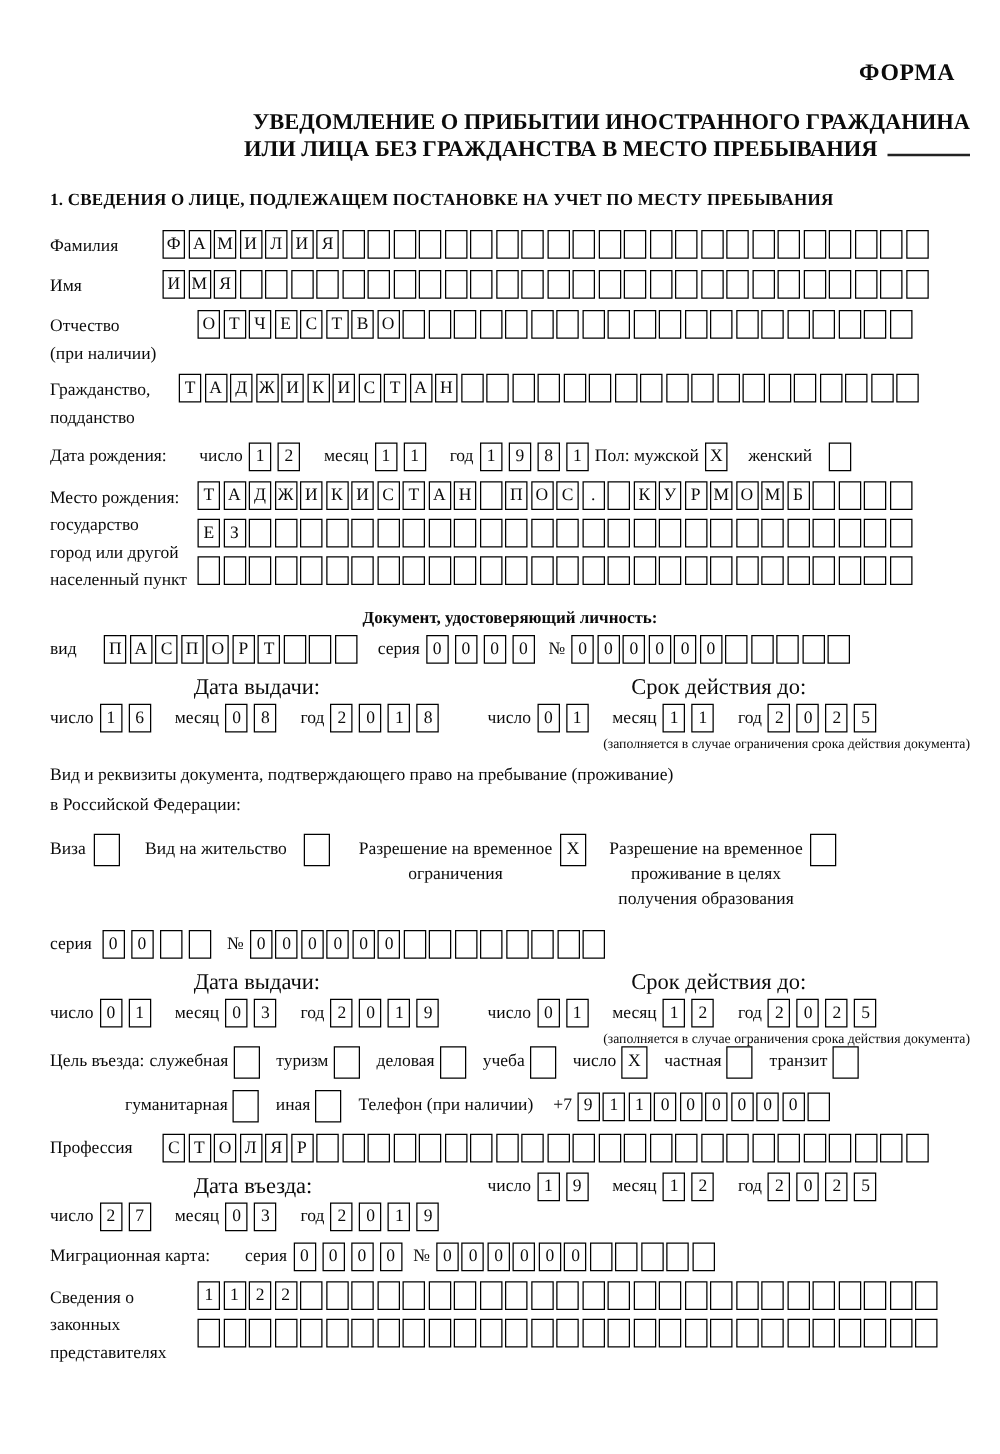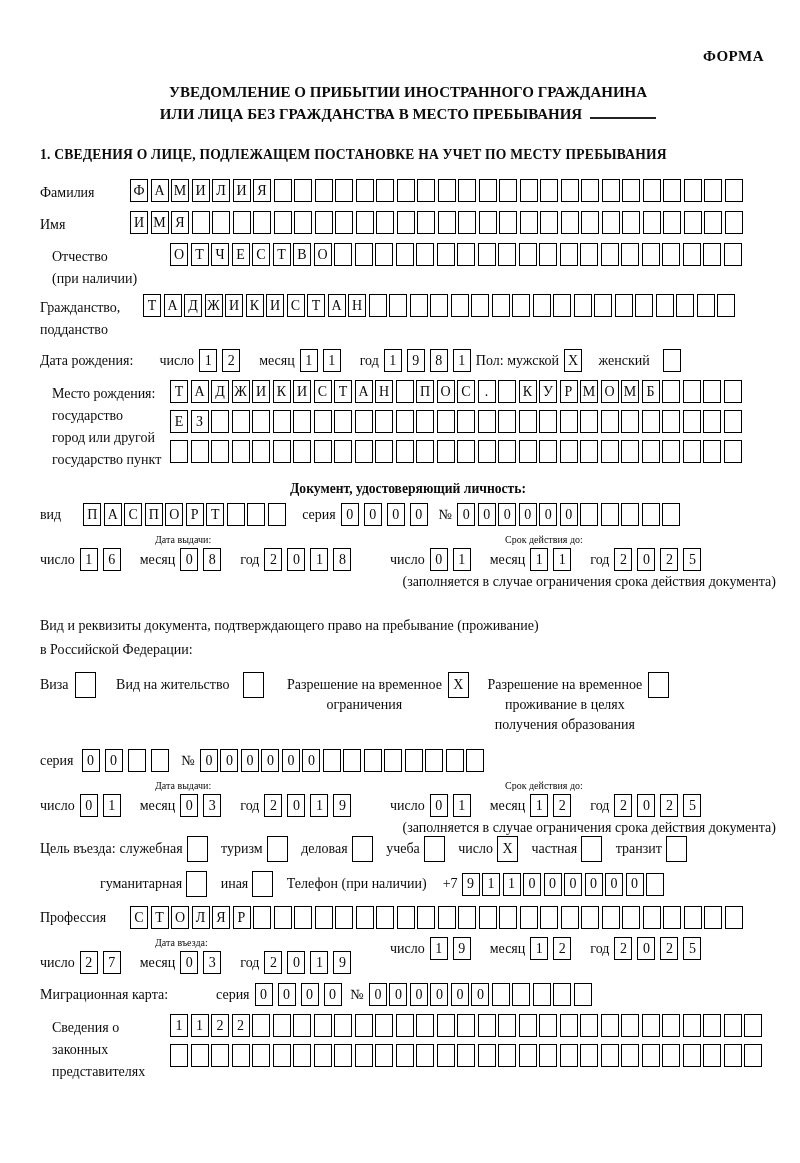--- a/index.html
+++ b/index.html
@@ -19,49 +19,49 @@
     width: 18px; height: 23px; flex: none;
     border: 1.6px solid #000; margin-right: 2.5px;
     font-size: 14px; line-height: 1;
   }
   .boxes.spaced .cbox { margin-right: 5px; }
   .boxes.big .cbox { width: 21px; height: 26px; }
 
   
   .annex { width: 178px; margin-left: auto; margin-right: 6px; font-size: 13px; line-height: 17px; }
   .annex .gap { height: 7px; }
-  .forma { text-align: right; font-weight: bold; font-size: 15px; margin: 14px 12px 0 0; letter-spacing: .5px; }
-
-  .title { text-align: center; font-weight: bold; font-size: 15px; line-height: 22px; margin-top: 16px; }
+  .forma { text-align: right; font-weight: bold; font-size: 19px; margin: 14px 12px 0 0; letter-spacing: .5px; }
+
+  .title { text-align: right; font-weight: bold; font-size: 18px; line-height: 22px; margin-top: 16px; }
   .title-underline { display: inline-block; width: 66px; border-bottom: 2px solid #222; height: 14px; margin-left: 8px; }
   .section-title { font-weight: bold; font-size: 13.6px; margin-top: 22px; letter-spacing: .2px; }
 
   
   .frow { display: flex; align-items: flex-start; margin-top: 7px; }
   .lbl { flex: none; padding-top: 3px; line-height: 22px; }
   .w90  { width: 90px; }
   .w103 { width: 103px; }
-  .w118 { width: 118px; margin-left: 12px; }
+  .w118 { width: 118px; }
   .stack > .boxes { margin-bottom: 7px; }
 
   
   .irow { display: flex; align-items: center; }
   .irow .t { margin-right: 5px; }
   .irow .mr { margin-right: 14px; }
   .irow .ml { margin-left: 14px; }
 
   .center-bold { text-align: center; font-weight: bold; font-size: 13.6px; margin-top: 10px; }
 
   .dates { display: flex; margin-top: 8px; }
   .dgroup-l { width: 350px; }
   .dgroup-r { flex: 1; }
-  .dhead { font-size: 10px; margin-bottom: 3px; }
+  .dhead { font-size: 18px; margin-bottom: 3px; }
   .dhead.l { padding-left: 115px; }
   .dhead.r { padding-left: 115px; }
-  .note { font-size: 14px; margin-top: 3px; }
+  .note { font-size: 11px; margin-top: 3px; }
   .note.right { text-align: right; }
 
   .permits { display: flex; align-items: flex-start; margin-top: 10px; }
   .permits .pl { padding-top: 5px; }
   .pcol { text-align: center; line-height: 20px; padding-top: 3px; }
   .pbox { margin: 0 0 0 6px; }
 
   .purpose .t { margin-right: 4px; }
   .purpose .boxes { margin-right: 11px; }
 
@@ -257,21 +257,21 @@
     <span class="boxes ml" style="margin-left:8px">
         <span class="cbox"></span>
       </span>
   </div>
 
   <div class="frow" style="margin-top:8px">
     <div class="lbl w118">
       <div>Место рождения:</div>
       <div>государство</div>
       <div>город или другой</div>
-      <div>государство пункт</div>
+      <div>населенный пункт</div>
     </div>
     <div class="stack">
       <div class="boxes">
           <span class="cbox">Т</span>
           <span class="cbox">А</span>
           <span class="cbox">Д</span>
           <span class="cbox">Ж</span>
           <span class="cbox">И</span>
           <span class="cbox">К</span>
           <span class="cbox">И</span>
@@ -440,21 +440,21 @@
             <span class="cbox">2</span>
             <span class="cbox">0</span>
             <span class="cbox">2</span>
             <span class="cbox">5</span>
           </span>
       </div>
     </div>
   </div>
   <div class="note right">(заполняется в случае ограничения срока действия документа)</div>
 
-  <div style="margin-top:24px; line-height:24px">
+  <div style="margin-top:8px; line-height:24px">
     <div>Вид и реквизиты документа, подтверждающего право на пребывание (проживание)</div>
     <div>в Российской Федерации:</div>
   </div>
 
   <div class="permits">
     <span class="pl">Виза</span>
     <span class="boxes big pbox" style="margin-right:18px">
         <span class="cbox"></span>
       </span>
     <span class="pl">Вид на жительство</span>
@@ -686,21 +686,21 @@
             <span class="cbox">2</span>
             <span class="cbox">0</span>
             <span class="cbox">2</span>
             <span class="cbox">5</span>
           </span>
       </div>
     </div>
   </div>
 
   <div class="irow" style="margin-top:9px">
-    <span class="t" style="margin-right:48px">Миграционная карта:</span>
+    <span class="t" style="margin-right:28px">Миграционная карта:</span>
     <span class="t">серия</span>
     <span class="boxes spaced" style="margin-right:4px">
         <span class="cbox">0</span>
         <span class="cbox">0</span>
         <span class="cbox">0</span>
         <span class="cbox">0</span>
       </span>
     <span class="t">№</span>
     <span class="boxes">
         <span class="cbox">0</span>

